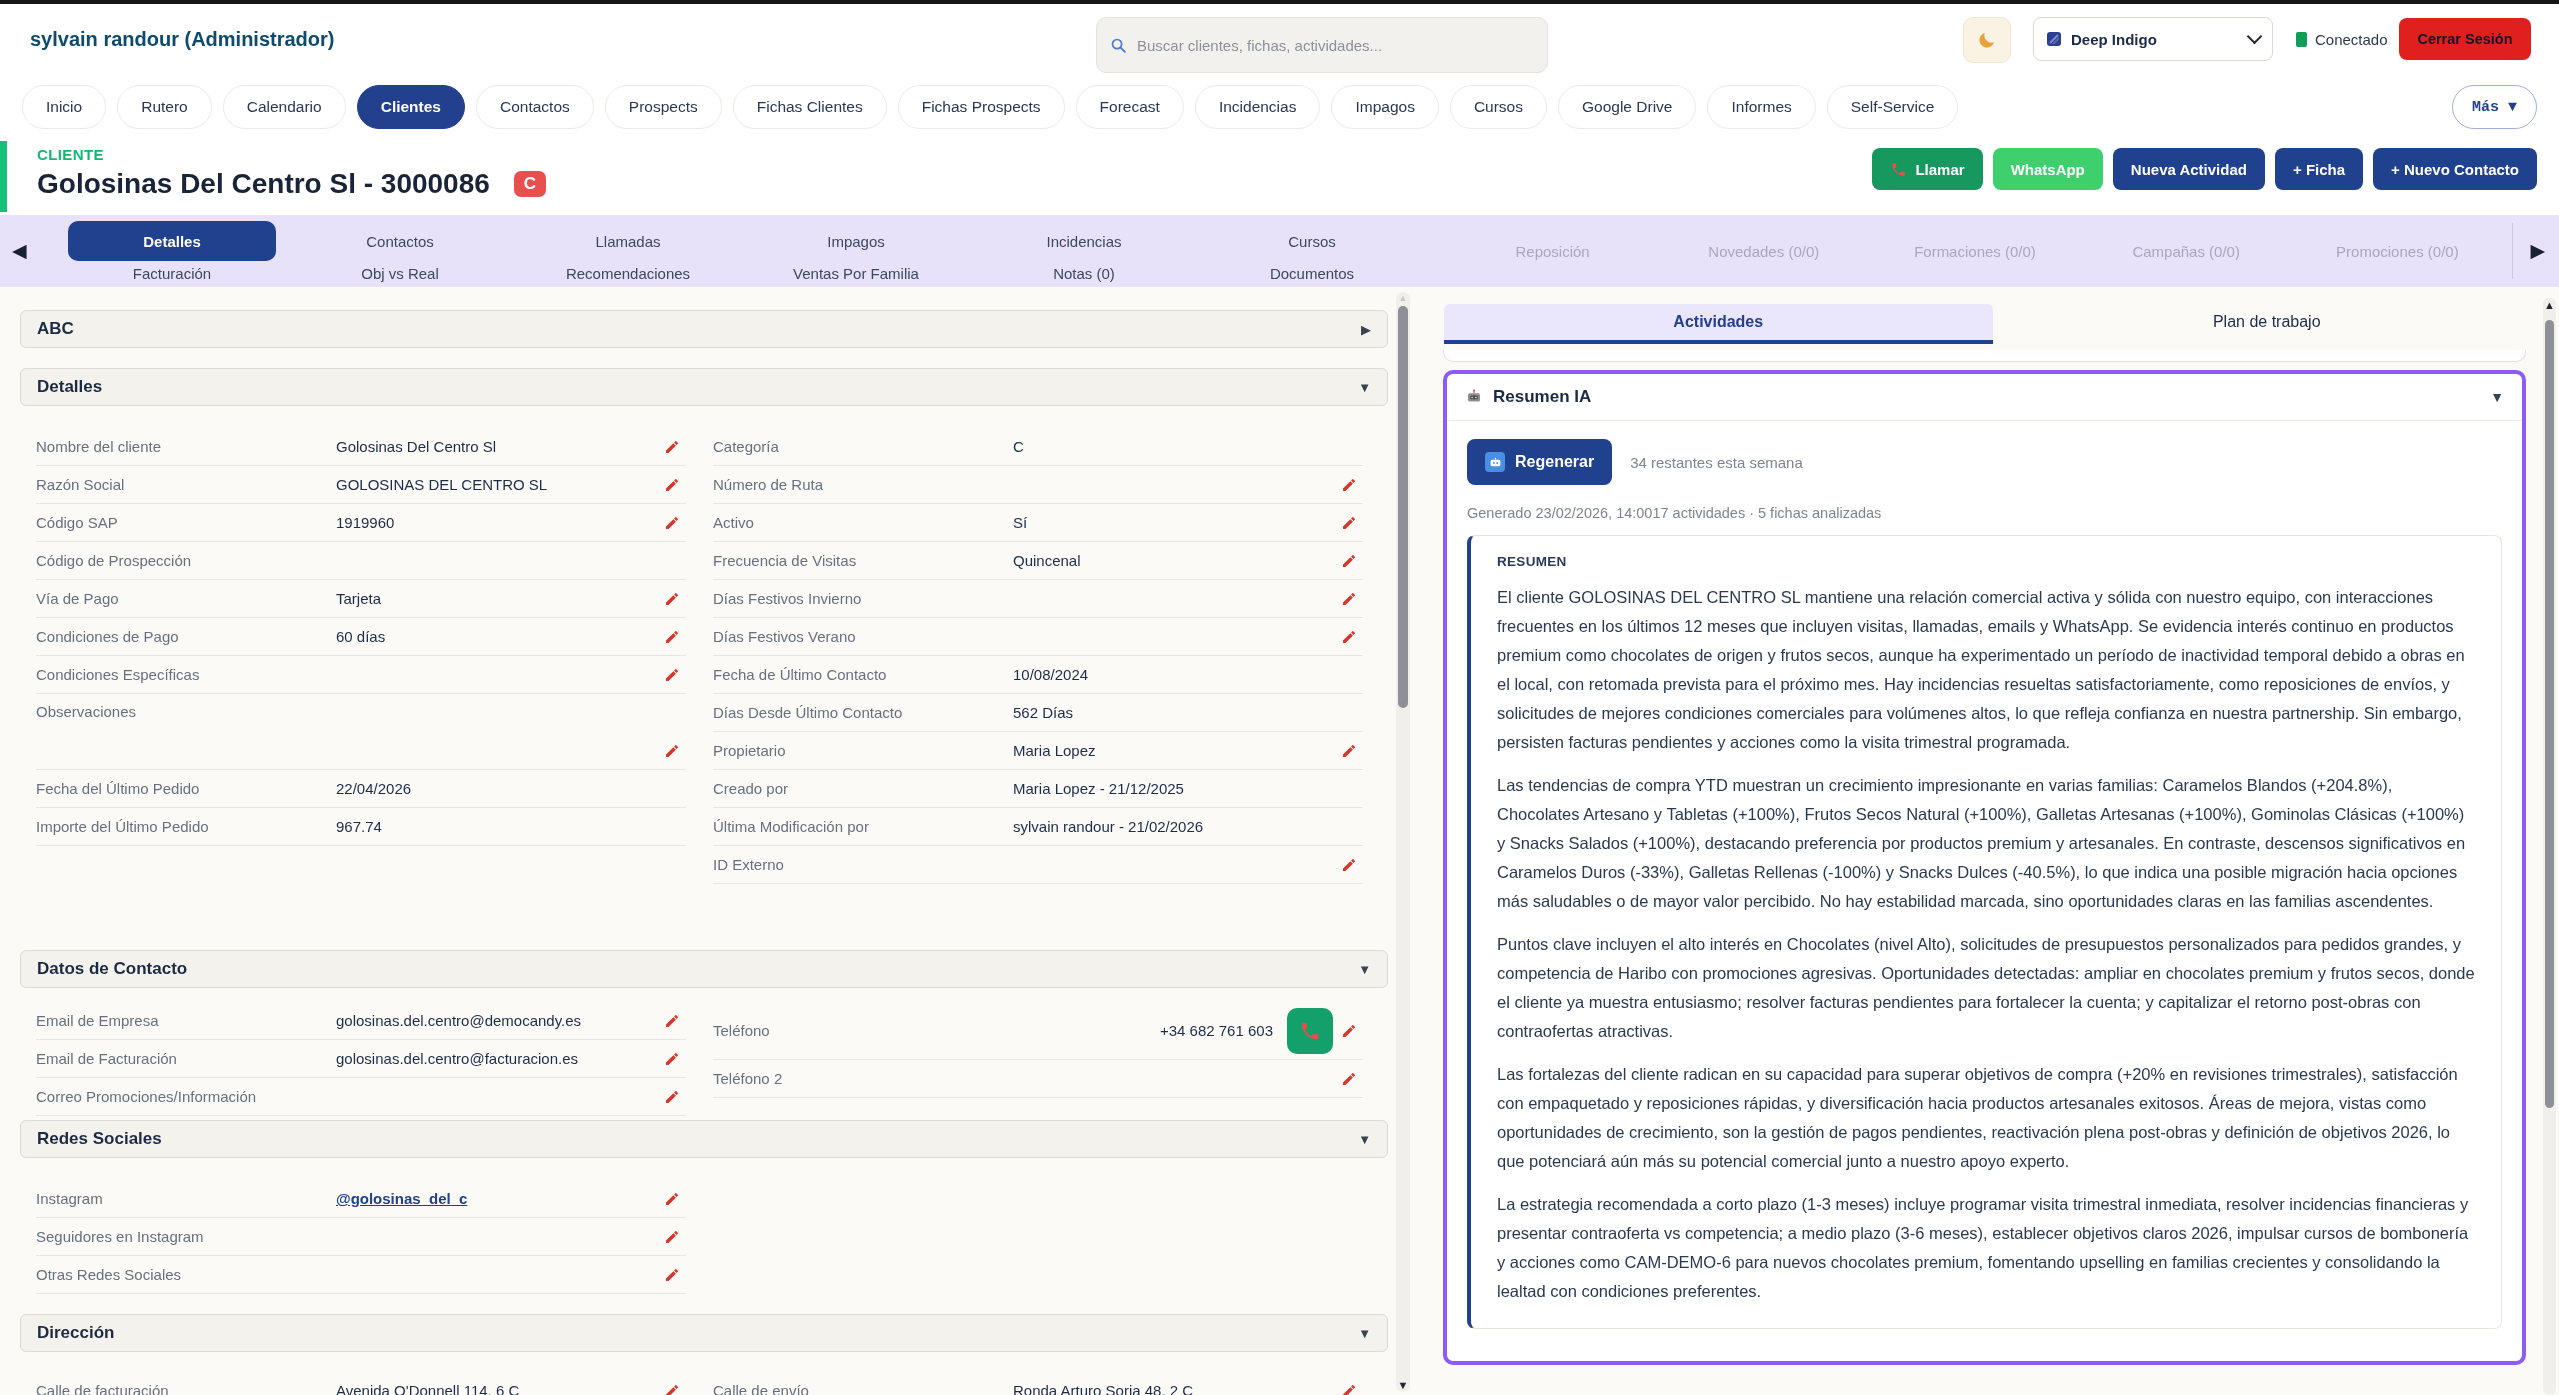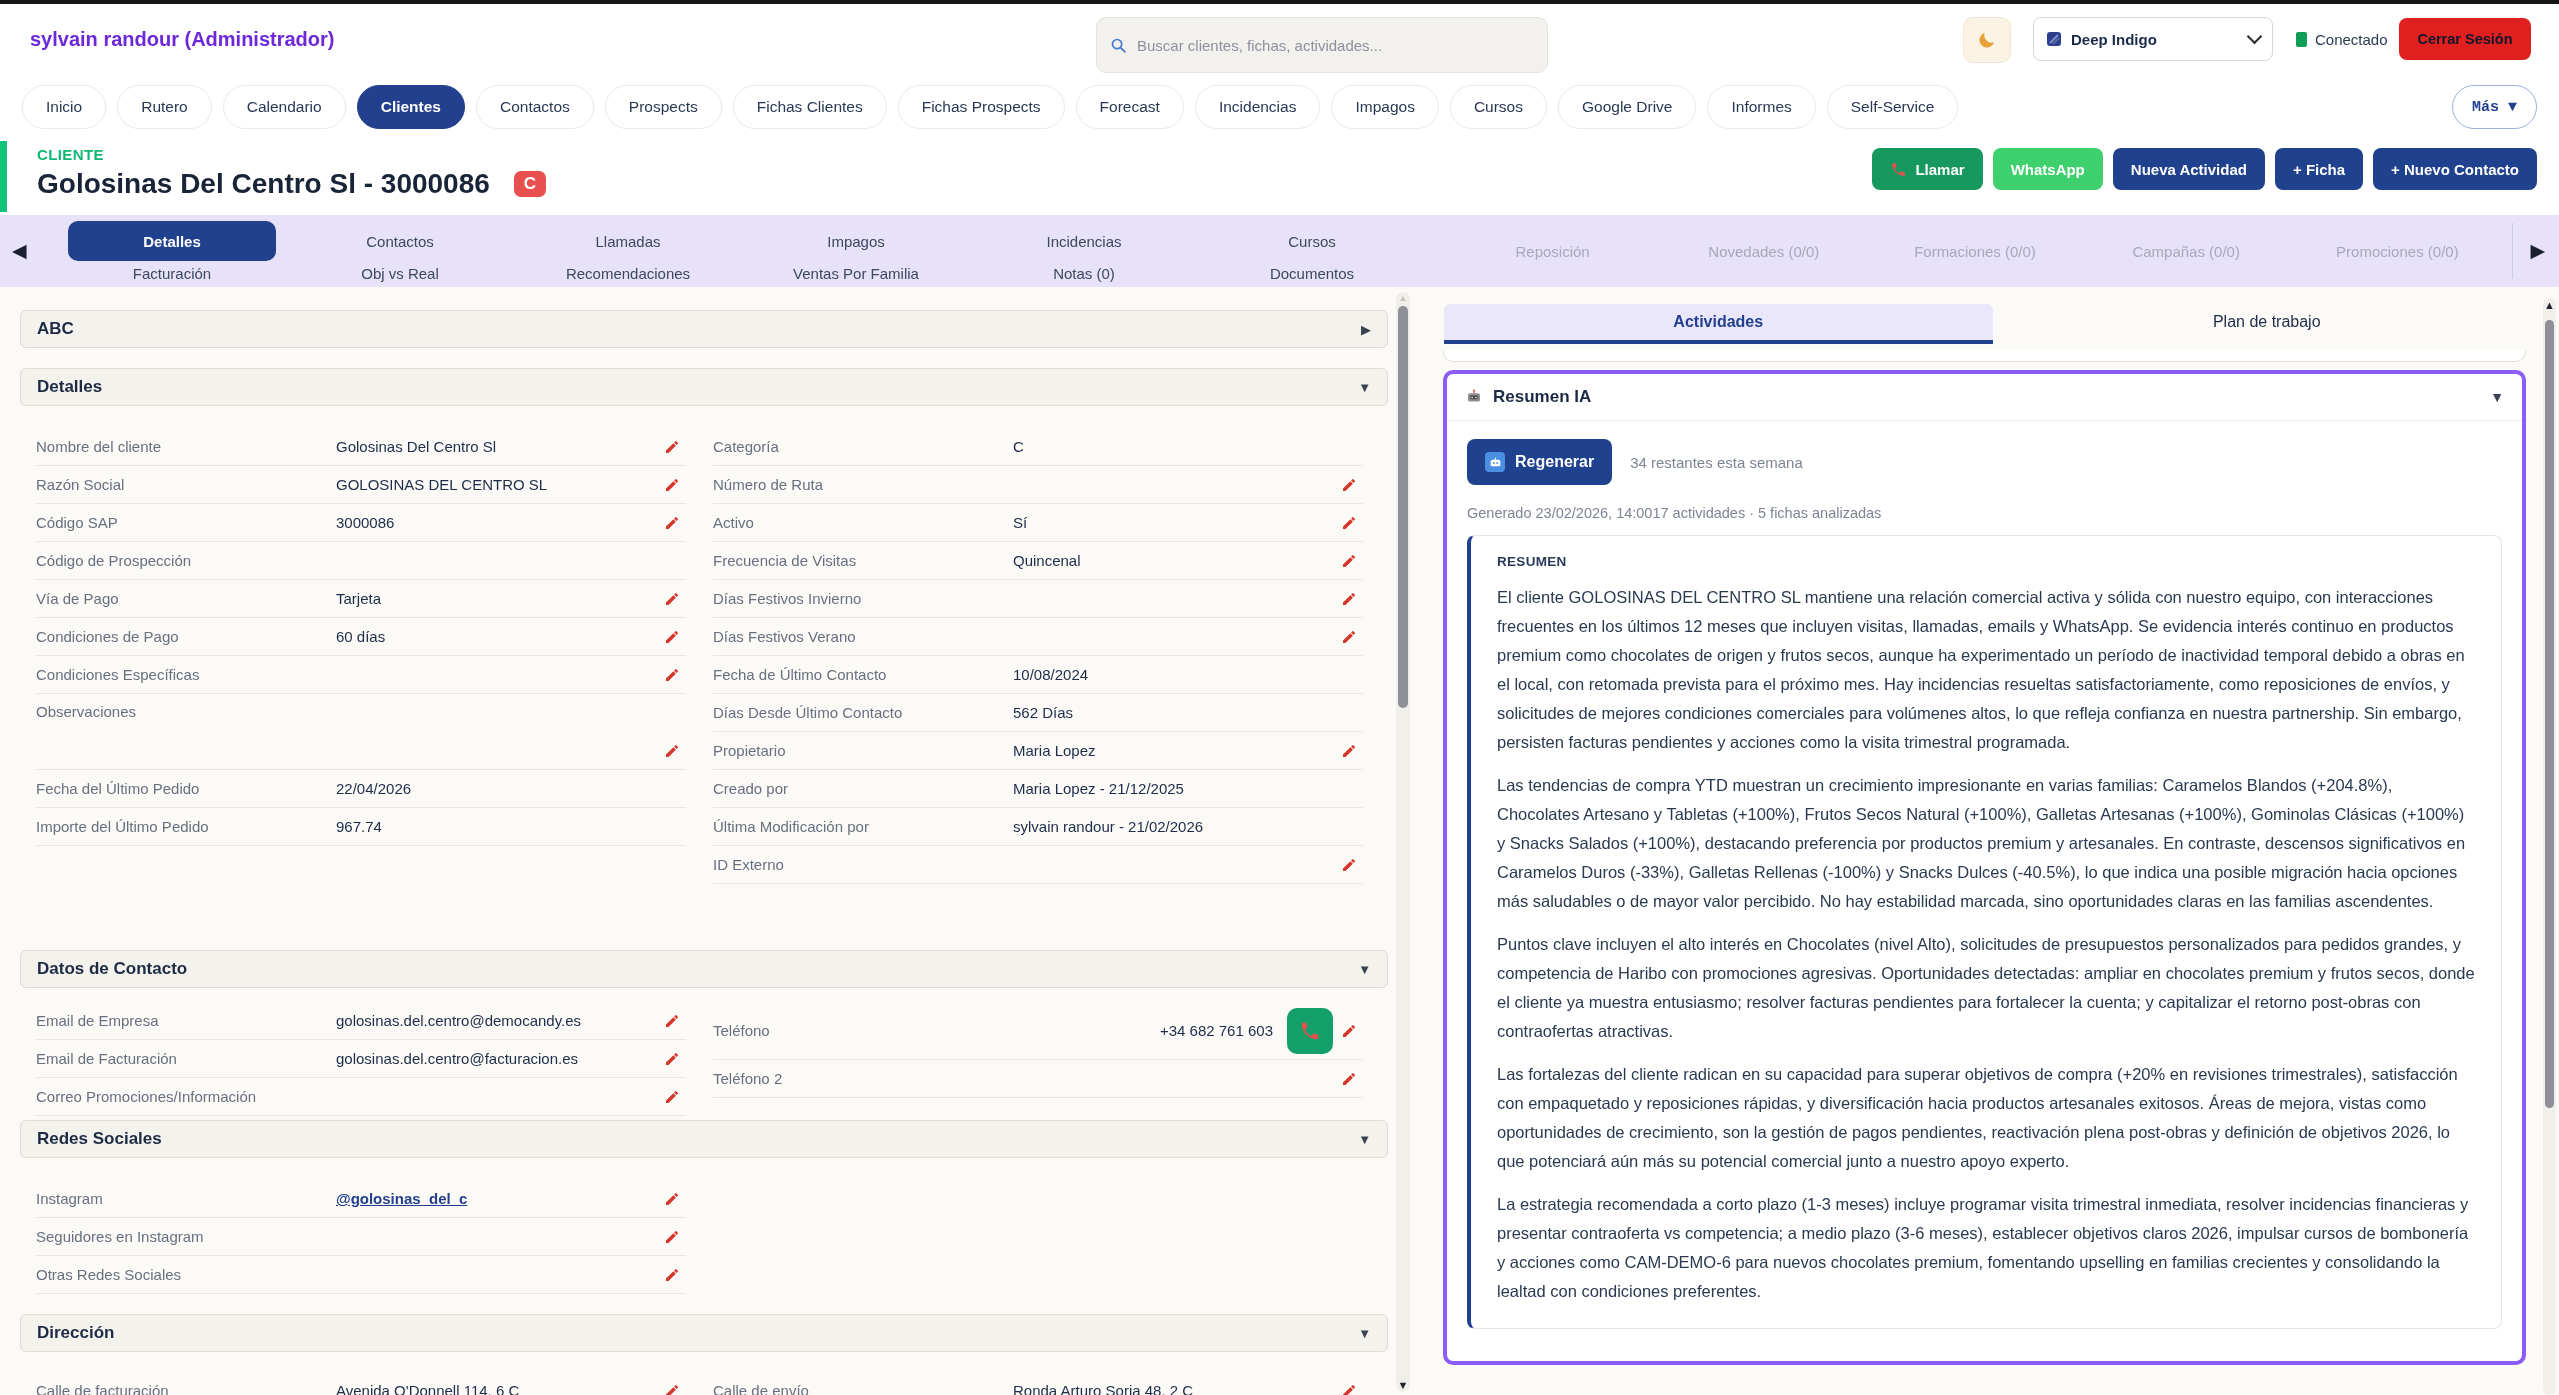--- a/index.html
+++ b/index.html
@@ -5,21 +5,21 @@
   html,body{margin:0;padding:0;}
   body{
     width:2559px;height:1395px;position:relative;overflow:hidden;
     background:#fbfaf6;font-family:"Liberation Sans","DejaVu Sans",sans-serif;
     color:#1e2c49;
   }
   
   .topstrip{position:absolute;top:0;left:0;right:0;height:4px;background:#161616;}
   
   .topbar{position:absolute;top:4px;left:0;right:0;height:71px;background:#fff;border-bottom:1px solid #efede9;}
-  .username{position:absolute;left:30px;top:24px;font-size:20px;font-weight:700;color:#6d28d9;}
+  .username{position:absolute;left:30px;top:24px;font-size:20px;font-weight:700;color:#0c4a6e;}
   .search{position:absolute;left:1096px;top:13px;width:452px;height:56px;background:#f3f1ed;border:1px solid #e6e4df;border-radius:10px;display:flex;align-items:center;padding:0 13px;gap:8px;box-sizing:border-box;}
   .search input{border:none;background:transparent;outline:none;font-size:15px;color:#333;width:100%;font-family:inherit;}
   .search input::placeholder{color:#8b919c;}
   .moonbtn{position:absolute;left:1963px;top:13px;width:46px;height:44px;background:#faf3e3;border:1px solid #f0e7d2;border-radius:10px;display:flex;align-items:center;justify-content:center;cursor:pointer;}
   .themesel{position:absolute;left:2033px;top:13px;width:240px;height:44px;background:#fff;border:1px solid #d9d7d1;border-radius:8px;display:flex;align-items:center;padding:0 12px;gap:9px;font-size:15px;color:#1d2b4a;font-weight:600;box-sizing:border-box;cursor:pointer;}
   .chev{margin-left:auto;width:9px;height:9px;border-right:2px solid #2b2b2b;border-bottom:2px solid #2b2b2b;transform:rotate(45deg);margin-top:-5px;}
   .connected{position:absolute;left:2296px;top:27px;display:flex;align-items:center;gap:8px;font-size:15px;color:#2b3a52;}
   .conn-dot{width:11px;height:15px;background:#0f9d58;border-radius:2px;}
   .logout{position:absolute;left:2399px;top:14px;width:132px;height:42px;background:#e01f1f;color:#0f172a;font-weight:700;font-size:14.5px;border:none;border-radius:8px;font-family:inherit;cursor:pointer;}
   
@@ -296,21 +296,21 @@
     <span class="fvalue">GOLOSINAS DEL CENTRO SL</span>
 
     <span class="pencil">
       <svg width="16" height="16" viewBox="0 0 24 24">
             <path fill="#d5372c" d="M3 17.25V21h3.75L17.81 9.94l-3.75-3.75L3 17.25zM20.71 7.04a.996.996 0 0 0 0-1.41l-2.34-2.34a.996.996 0 0 0-1.41 0l-1.83 1.83 3.75 3.75 1.83-1.83z"></path>
           </svg>
     </span>
   </div>
       <div class="frow">
     <span class="flabel">Código SAP</span>
-    <span class="fvalue">3000086</span>
+    <span class="fvalue">1919960</span>
 
     <span class="pencil">
       <svg width="16" height="16" viewBox="0 0 24 24">
             <path fill="#d5372c" d="M3 17.25V21h3.75L17.81 9.94l-3.75-3.75L3 17.25zM20.71 7.04a.996.996 0 0 0 0-1.41l-2.34-2.34a.996.996 0 0 0-1.41 0l-1.83 1.83 3.75 3.75 1.83-1.83z"></path>
           </svg>
     </span>
   </div>
       <div class="frow">
     <span class="flabel">Código de Prospección</span>
     <span class="fvalue"></span>

